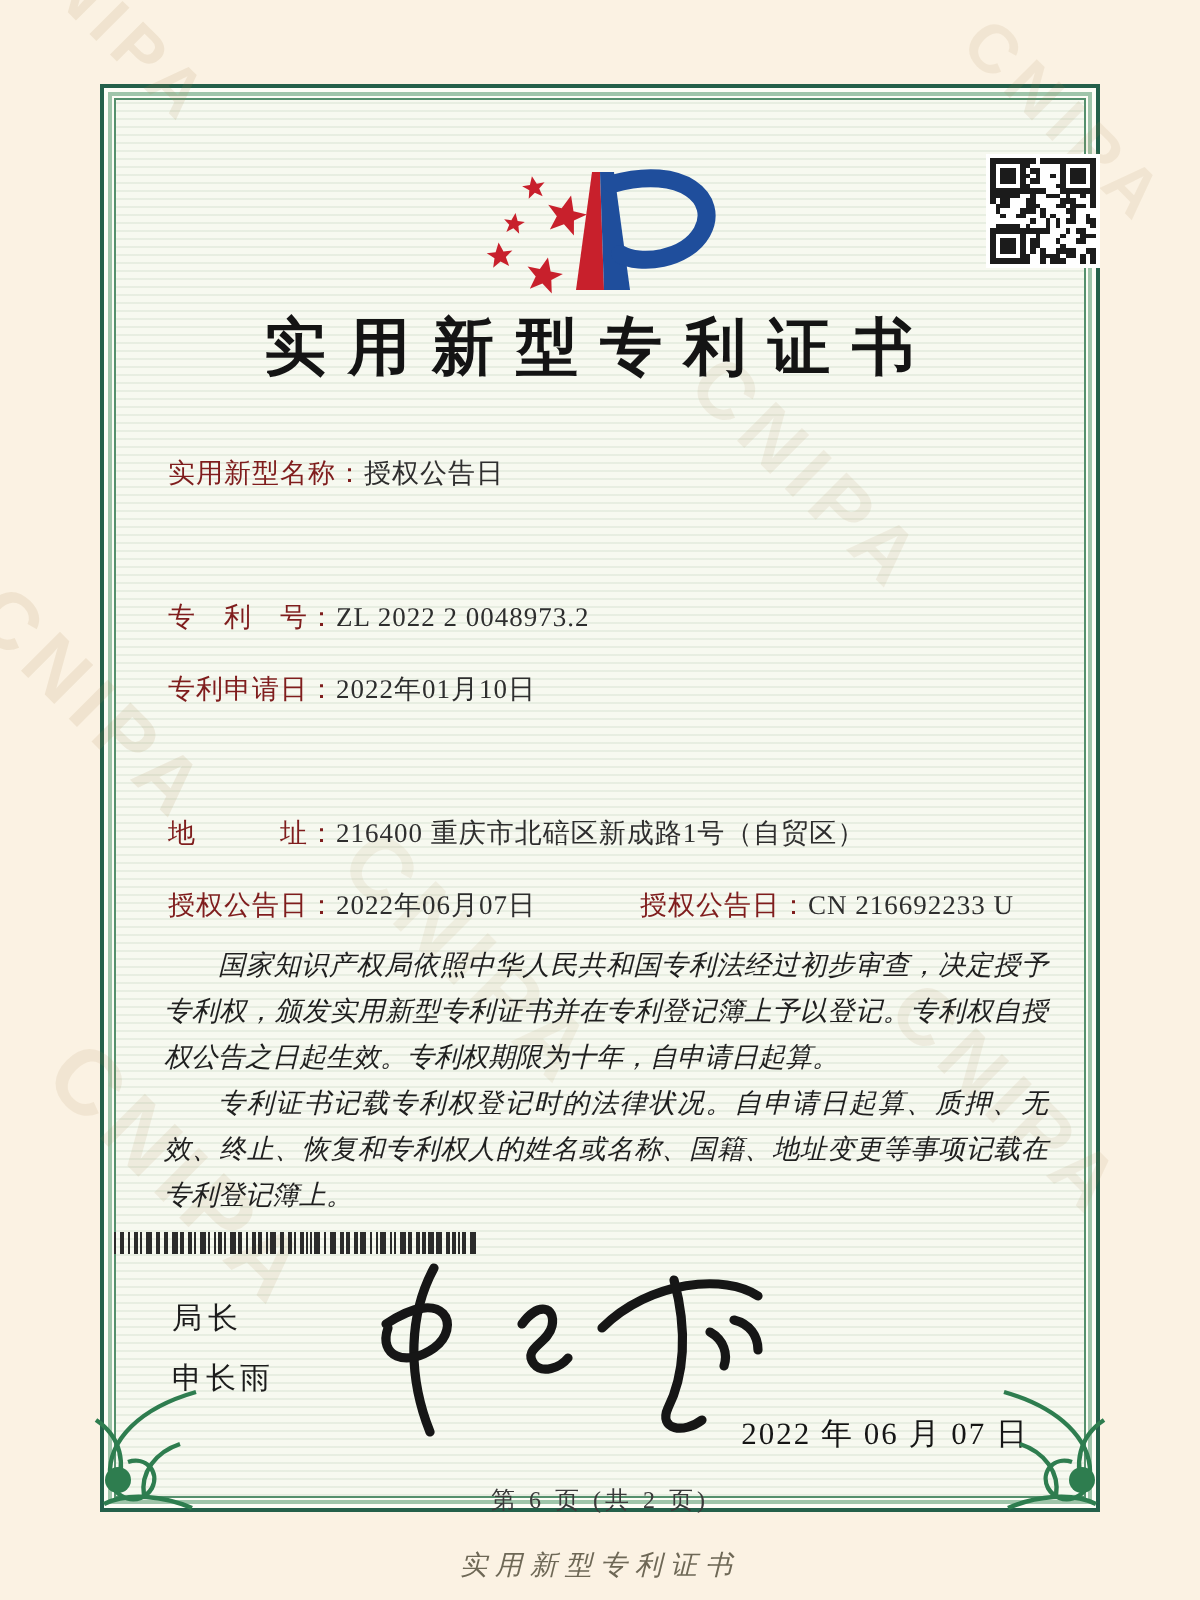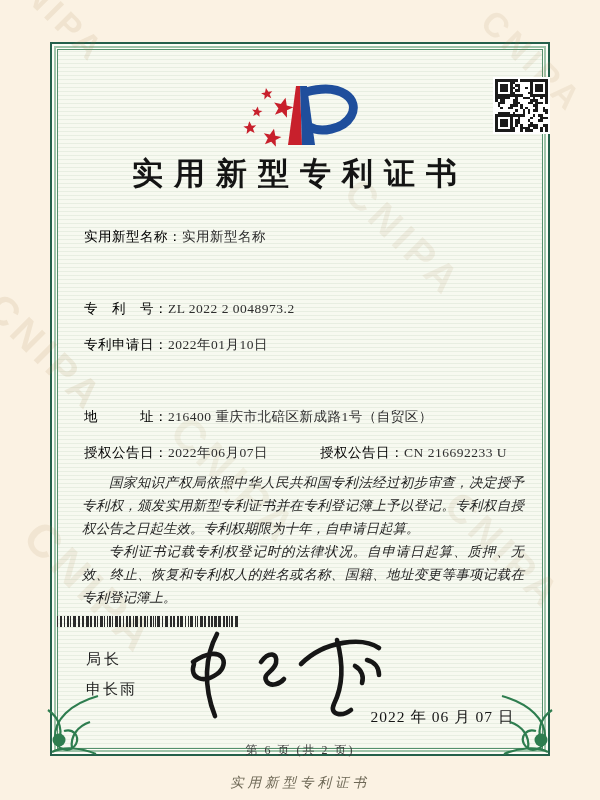--- a/index.html
+++ b/index.html
@@ -24,21 +24,21 @@
   
   .c{position:absolute;z-index:3;}
   .certno{left:84px;top:76px;font-size:13px;color:#8a8372;letter-spacing:2px;}
   .qr{left:493px;top:77px;width:57px;height:57px;background:#fff;display:grid;
       grid-template-columns:repeat(21,1fr);grid-template-rows:repeat(21,1fr);padding:2px;box-sizing:border-box;}
   .qr span{display:block;}
   .logo{left:230px;top:82px;width:160px;height:70px;}
   .title{left:0;top:153px;width:600px;text-align:center;font-size:31px;font-weight:bold;
          letter-spacing:11px;color:#141414;}
   .row{left:84px;font-size:13.5px;color:#2e2e2e;letter-spacing:.5px;white-space:nowrap;}
-  .row .lab{color:#000000;}
+  .row .lab{color:#7f1d1d;}
   .r0{top:228px;} .r1{top:264px;} .r2{top:300px;} .r3{top:336px;} .r4{top:372px;} .r5{top:408px;} .r6{top:444px;}
   .grant2{position:absolute;left:236px;top:0;}
   .body{left:82px;top:472px;width:442px;font-size:13.5px;line-height:1.7;color:#1f1f1f;
         text-align:justify;font-style:italic;}
   .body p{margin:0;text-indent:2em;}
   .barcode{left:57px;top:616px;width:187px;height:11px;display:flex;}
   .barcode i{display:block;background:#2b2b2b;height:100%;}
   .signer-title{left:86px;top:650px;font-size:15px;letter-spacing:3px;color:#1c1c1c;font-family:"Liberation Sans",sans-serif;}
   .signer-name{left:86px;top:680px;font-size:15px;letter-spacing:2px;color:#1c1c1c;font-family:"Liberation Sans",sans-serif;}
   .sig{left:165px;top:626px;width:230px;height:95px;}
@@ -526,21 +526,21 @@
       <use href="#star" transform="translate(42,56) scale(0.95) rotate(12)"></use>
     </g>
     <polygon fill="#c8202c" points="66,4 70,4 72,63 58,63"></polygon>
     <polygon fill="#1f4e9c" points="70,4 77,4 85,63 72,63"></polygon>
     <path d="M76,10 C112,0 130,18 121,34 C113,48 90,51 80,45" fill="none" stroke="#1f4e9c" stroke-width="9" stroke-linecap="round"></path>
   </svg>
 
   <div class="c title">实用新型专利证书</div>
 
   <div class="c row r0">
-    <span class="lab">实用新型名称：</span><span>实用新型名称</span>
+    <span class="lab">实用新型名称：</span><span>授权公告日</span>
   </div>
   <div class="c row r2">
     <span class="lab">专　利　号：</span><span>ZL 2022 2 0048973.2</span>
   </div>
   <div class="c row r3">
     <span class="lab">专利申请日：</span><span>2022年01月10日</span>
   </div>
   <div class="c row r5">
     <span class="lab">地　　　址：</span><span>216400 重庆市北碚区新成路1号（自贸区）</span>
   </div>

